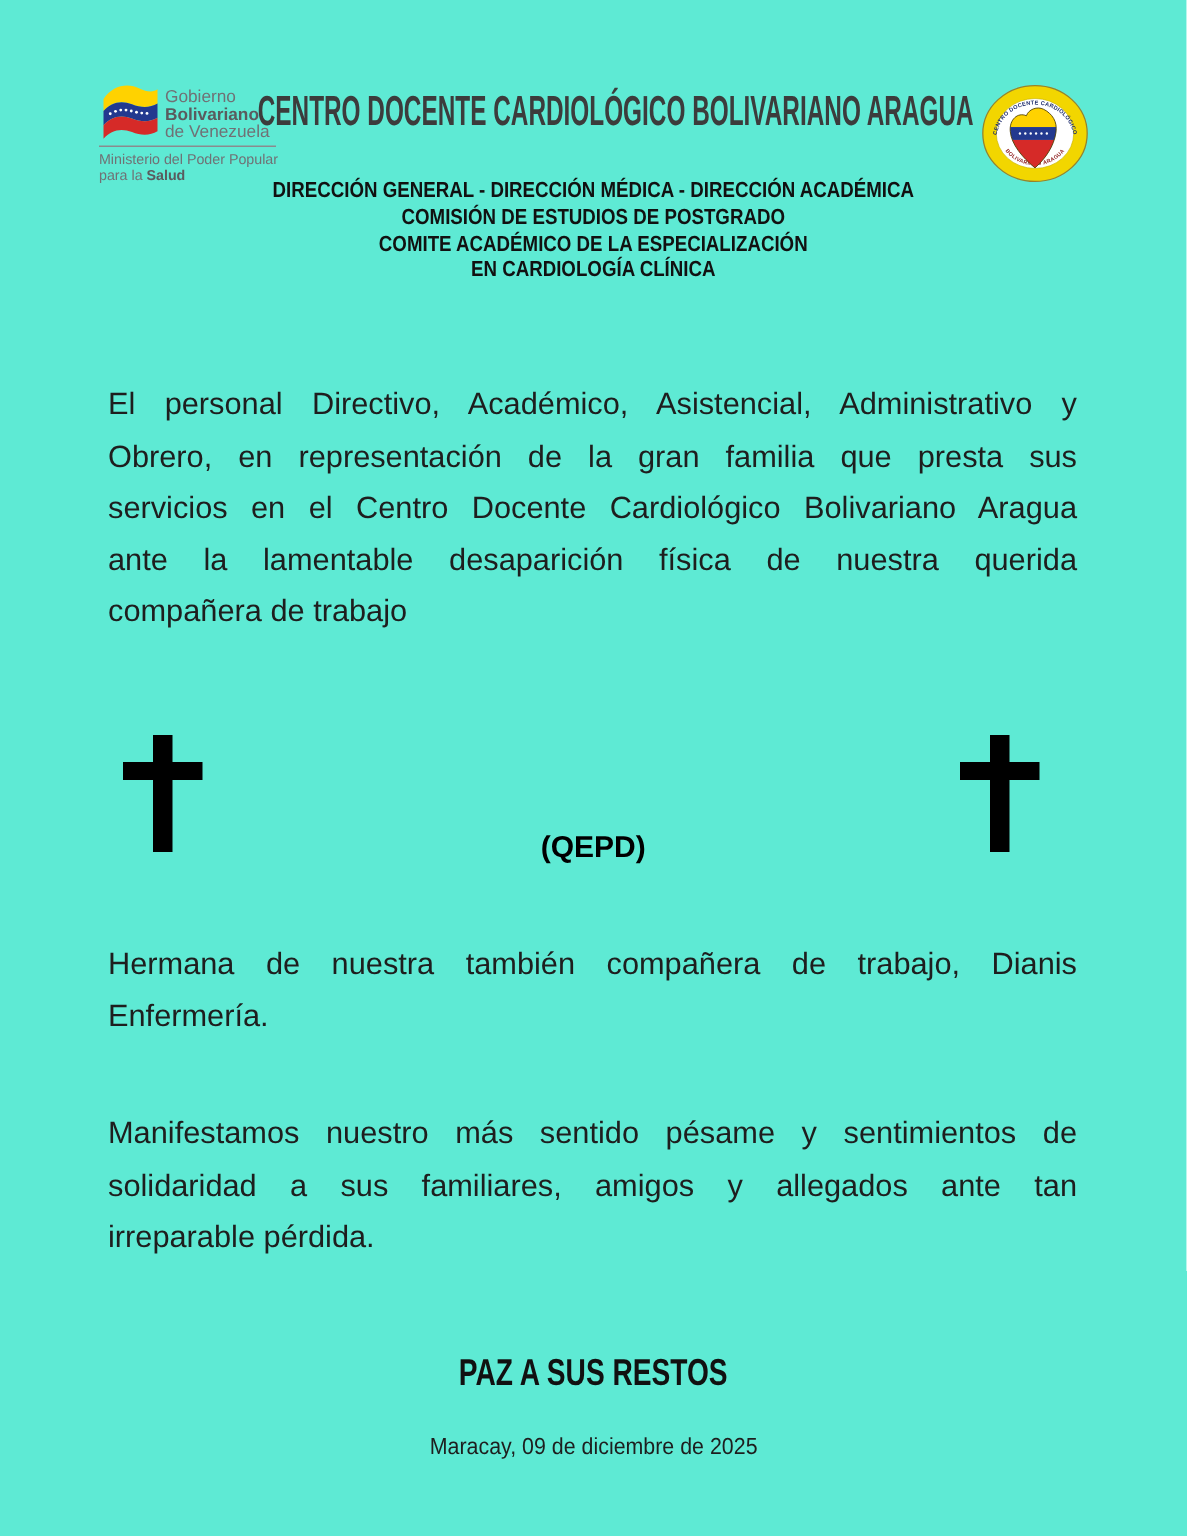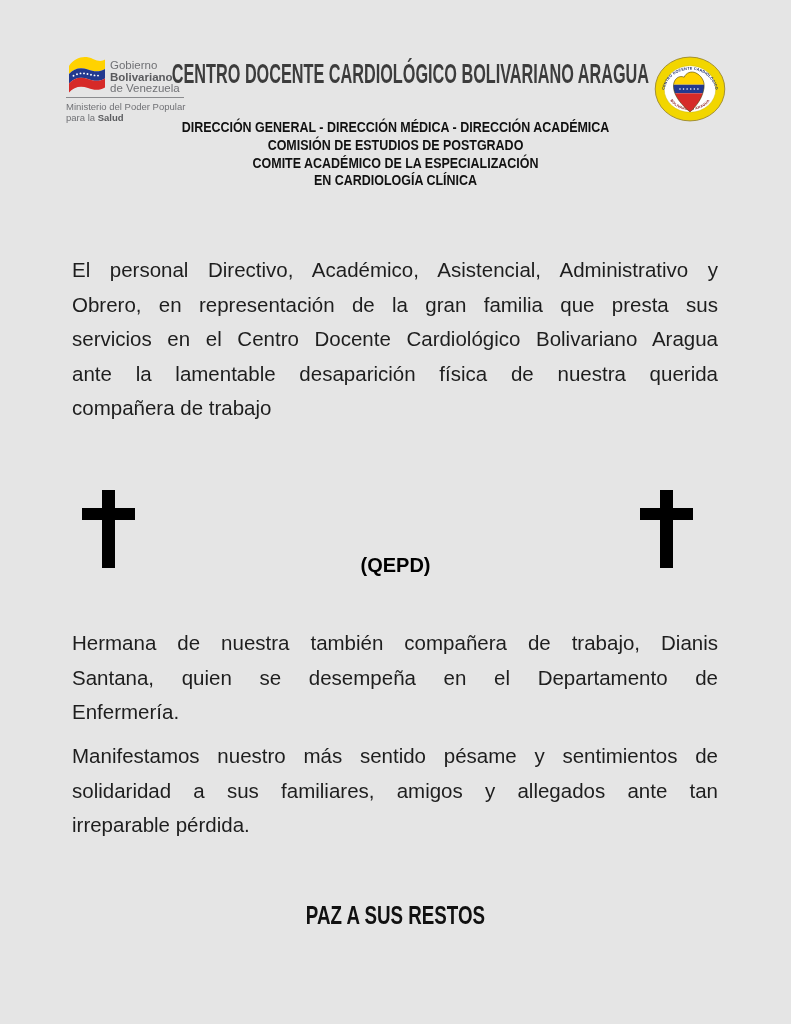--- a/index.html
+++ b/index.html
@@ -1,16 +1,16 @@
 <!DOCTYPE html>
 <html><head>
 <meta charset="utf-8">
 <style>
   html,body{margin:0;padding:0;background:#ffffff;}
-  .page{position:relative;width:791px;height:1024px;background:#e5e5e5;
+  .page{position:relative;width:791px;height:1024px;background:#5eead4;
         font-family:"Liberation Sans",sans-serif;overflow:hidden;color:#1e1e1e;}
   .abs{position:absolute;}
 
   
   .gov-logo{left:66px;top:46px;width:118px;color:#707175;}
   .gov-top{display:flex;align-items:flex-start;}
   .gov-flag{width:40px;height:42px;flex:0 0 auto;margin-top:7px;}
   .gov-text{margin-left:4px;font-size:11.5px;line-height:11.5px;padding-top:14px;white-space:nowrap;}
   .gov-text .bold{font-weight:bold;color:#5a5b5e;}
   .gov-divider{height:1px;background:#8a8b8e;margin-top:2px;}
@@ -149,27 +149,29 @@
   </div>
   <div class="abs cross cross-right">
     <div class="cv"></div>
     <div class="ch"></div>
   </div>
 
   <div class="abs qepd">(QEPD)</div>
 
   <div class="abs para para2">
     <div class="jline">Hermana de nuestra también compañera de trabajo, Dianis</div>
-    <div class="jline">Santana, quien se desempeña en el Departamento de</div>
     <div class="lline">Enfermería.</div>
   </div>
 
   <div class="abs para para3">
     <div class="jline">Manifestamos nuestro más sentido pésame y sentimientos de</div>
     <div class="jline">solidaridad a sus familiares, amigos y allegados ante tan</div>
     <div class="lline">irreparable pérdida.</div>
   </div>
 
   <div class="abs closing">
     <span>PAZ A SUS RESTOS</span>
   </div>
+  <div class="abs dateline">
+    <span>Maracay, 09 de diciembre de 2025</span>
+  </div>
 
 </div>
 
 </body></html>

